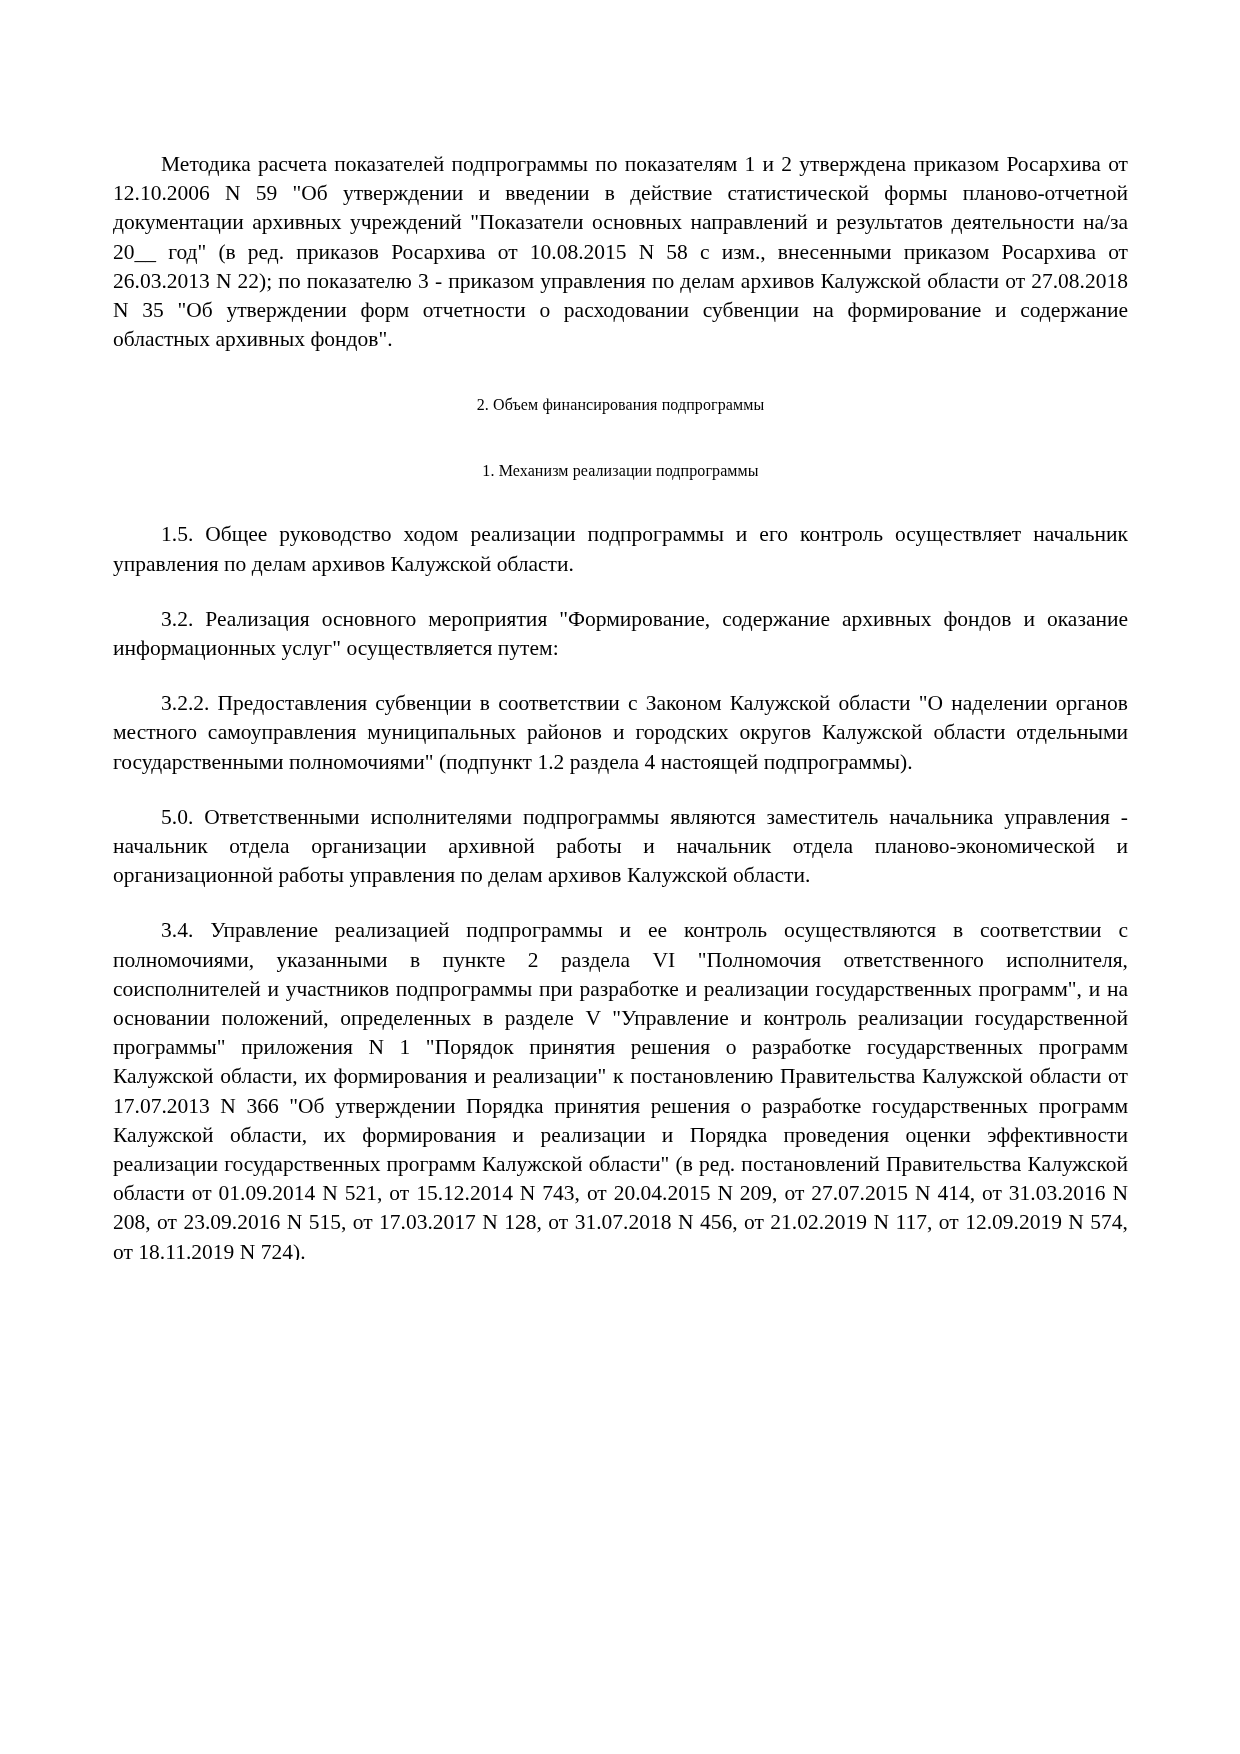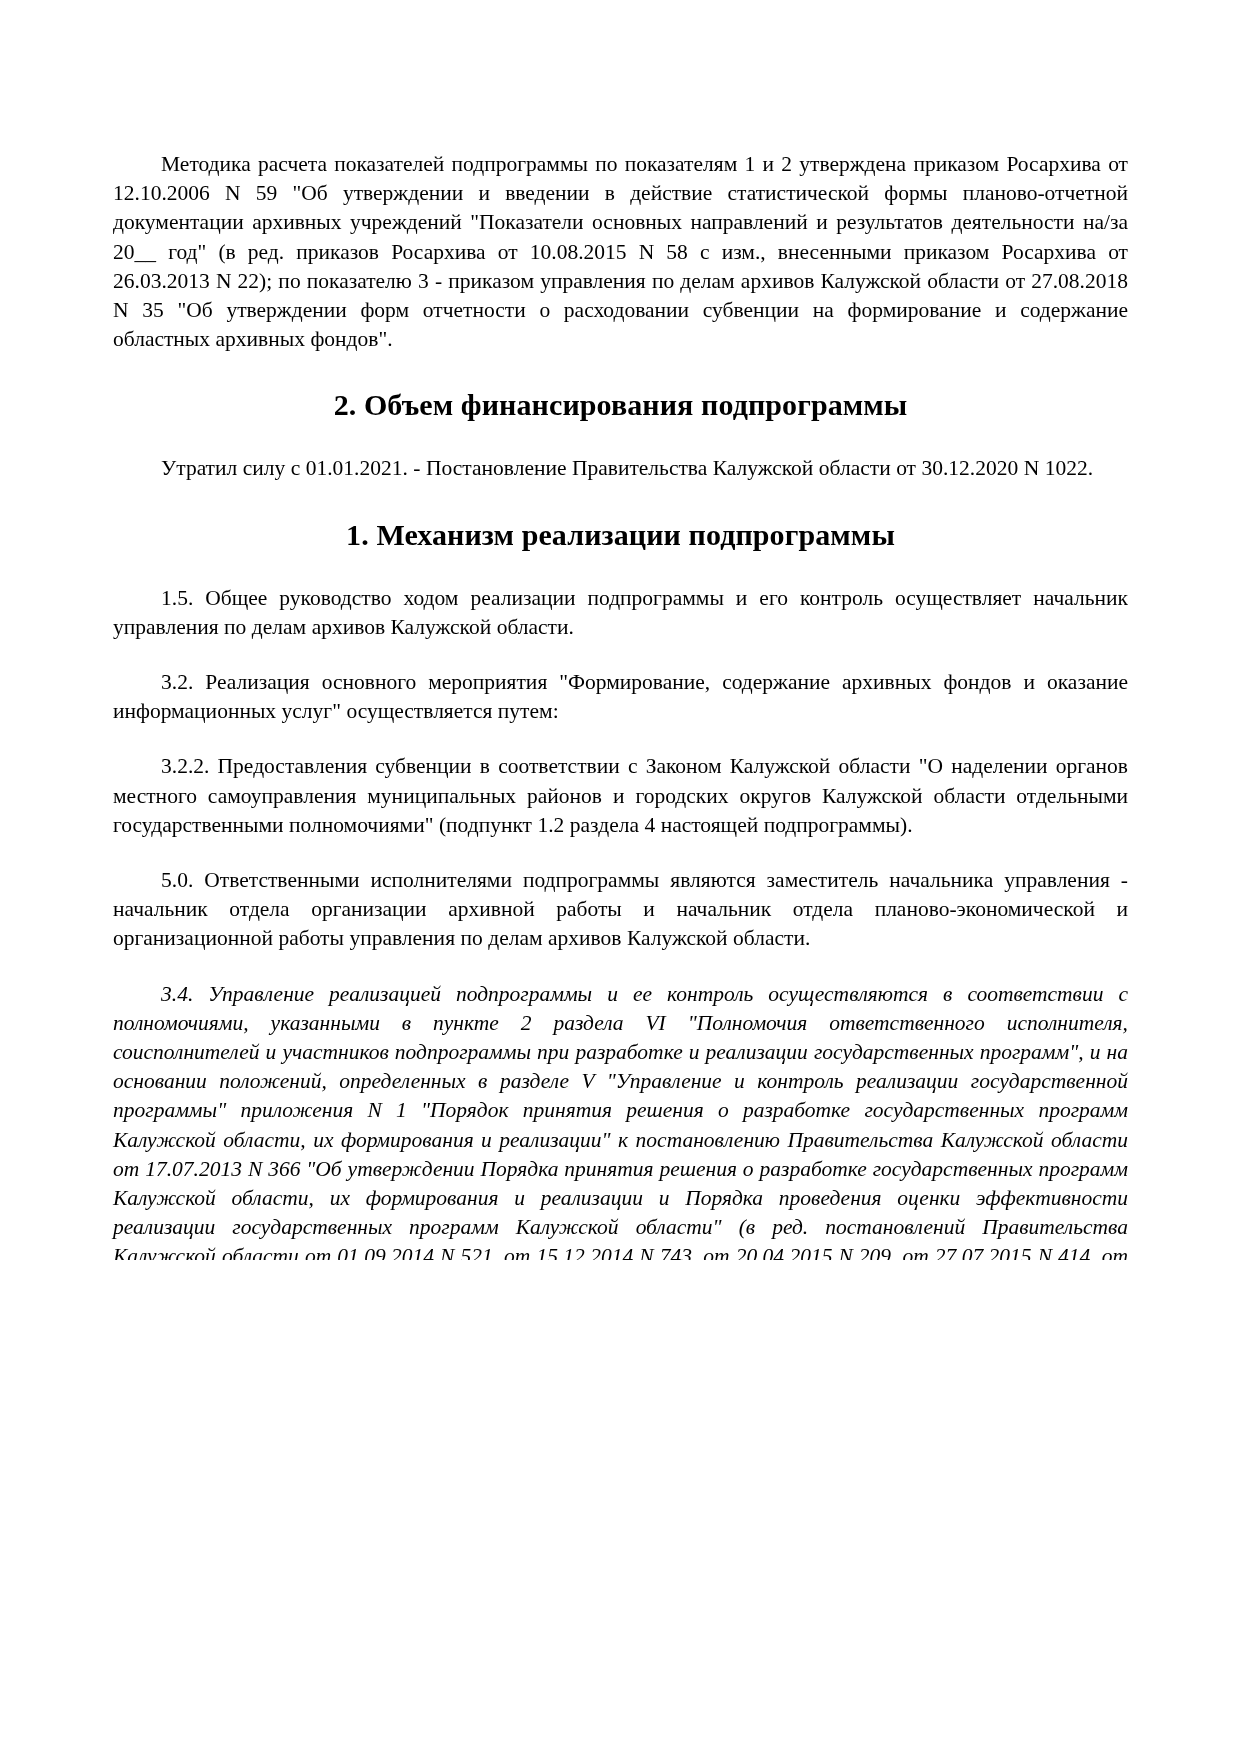--- a/index.html
+++ b/index.html
@@ -30,27 +30,26 @@
     font-size: 21.5px;
     line-height: 29.2px;
     text-align: justify;
     text-indent: 48px;
     text-justify: inter-word;
     word-spacing: 0.1px;
     hyphens: none;
   }
   p.para:last-child {
     margin-bottom: 0;
-    font-style: italic;
   }
   h2.heading {
     margin: 36px 0 34px 0;
-    font-size: 30px;
+    font-size: 16px;
     line-height: 30px;
-    font-weight: bold;
+    font-weight: normal;
     text-align: center;
     text-indent: 0;
     letter-spacing: 0.1px;
   }
   .heading-2 {
     margin-top: 38px;
     margin-bottom: 36px;
   }
   .heading-3 {
     margin-top: 46px;
@@ -63,21 +62,20 @@
 </head>
 <body>
 
 <div class="page">
   <div class="doc-body">
 
     <p class="para para-wide">Методика расчета показателей подпрограммы по показателям 1 и 2 утверждена приказом Росархива от 12.10.2006 N 59 "Об утверждении и введении в действие статистической формы планово-отчетной документации архивных учреждений "Показатели основных направлений и результатов деятельности на/за 20__ год" (в ред. приказов Росархива от 10.08.2015 N 58 с изм., внесенными приказом Росархива от 26.03.2013 N 22); по показателю 3 - приказом управления по делам архивов Калужской области от 27.08.2018 N 35 "Об утверждении форм отчетности о расходовании субвенции на формирование и содержание областных архивных фондов".</p>
 
     <h2 class="heading heading-2">2. Объем финансирования подпрограммы</h2>
 
-    <p class="para">Утратил силу с 01.01.2021. - Постановление Правительства Калужской области от 30.12.2020 N 1022.</p>
 
     <h2 class="heading heading-3">1. Механизм реализации подпрограммы</h2>
 
     <p class="para">1.5. Общее руководство ходом реализации подпрограммы и его контроль осуществляет начальник управления по делам архивов Калужской области.</p>
 
     <p class="para">3.2. Реализация основного мероприятия "Формирование, содержание архивных фондов и оказание информационных услуг" осуществляется путем:</p>
 
 
     <p class="para">3.2.2. Предоставления субвенции в соответствии с Законом Калужской области "О наделении органов местного самоуправления муниципальных районов и городских округов Калужской области отдельными государственными полномочиями" (подпункт 1.2 раздела 4 настоящей подпрограммы).</p>
 

